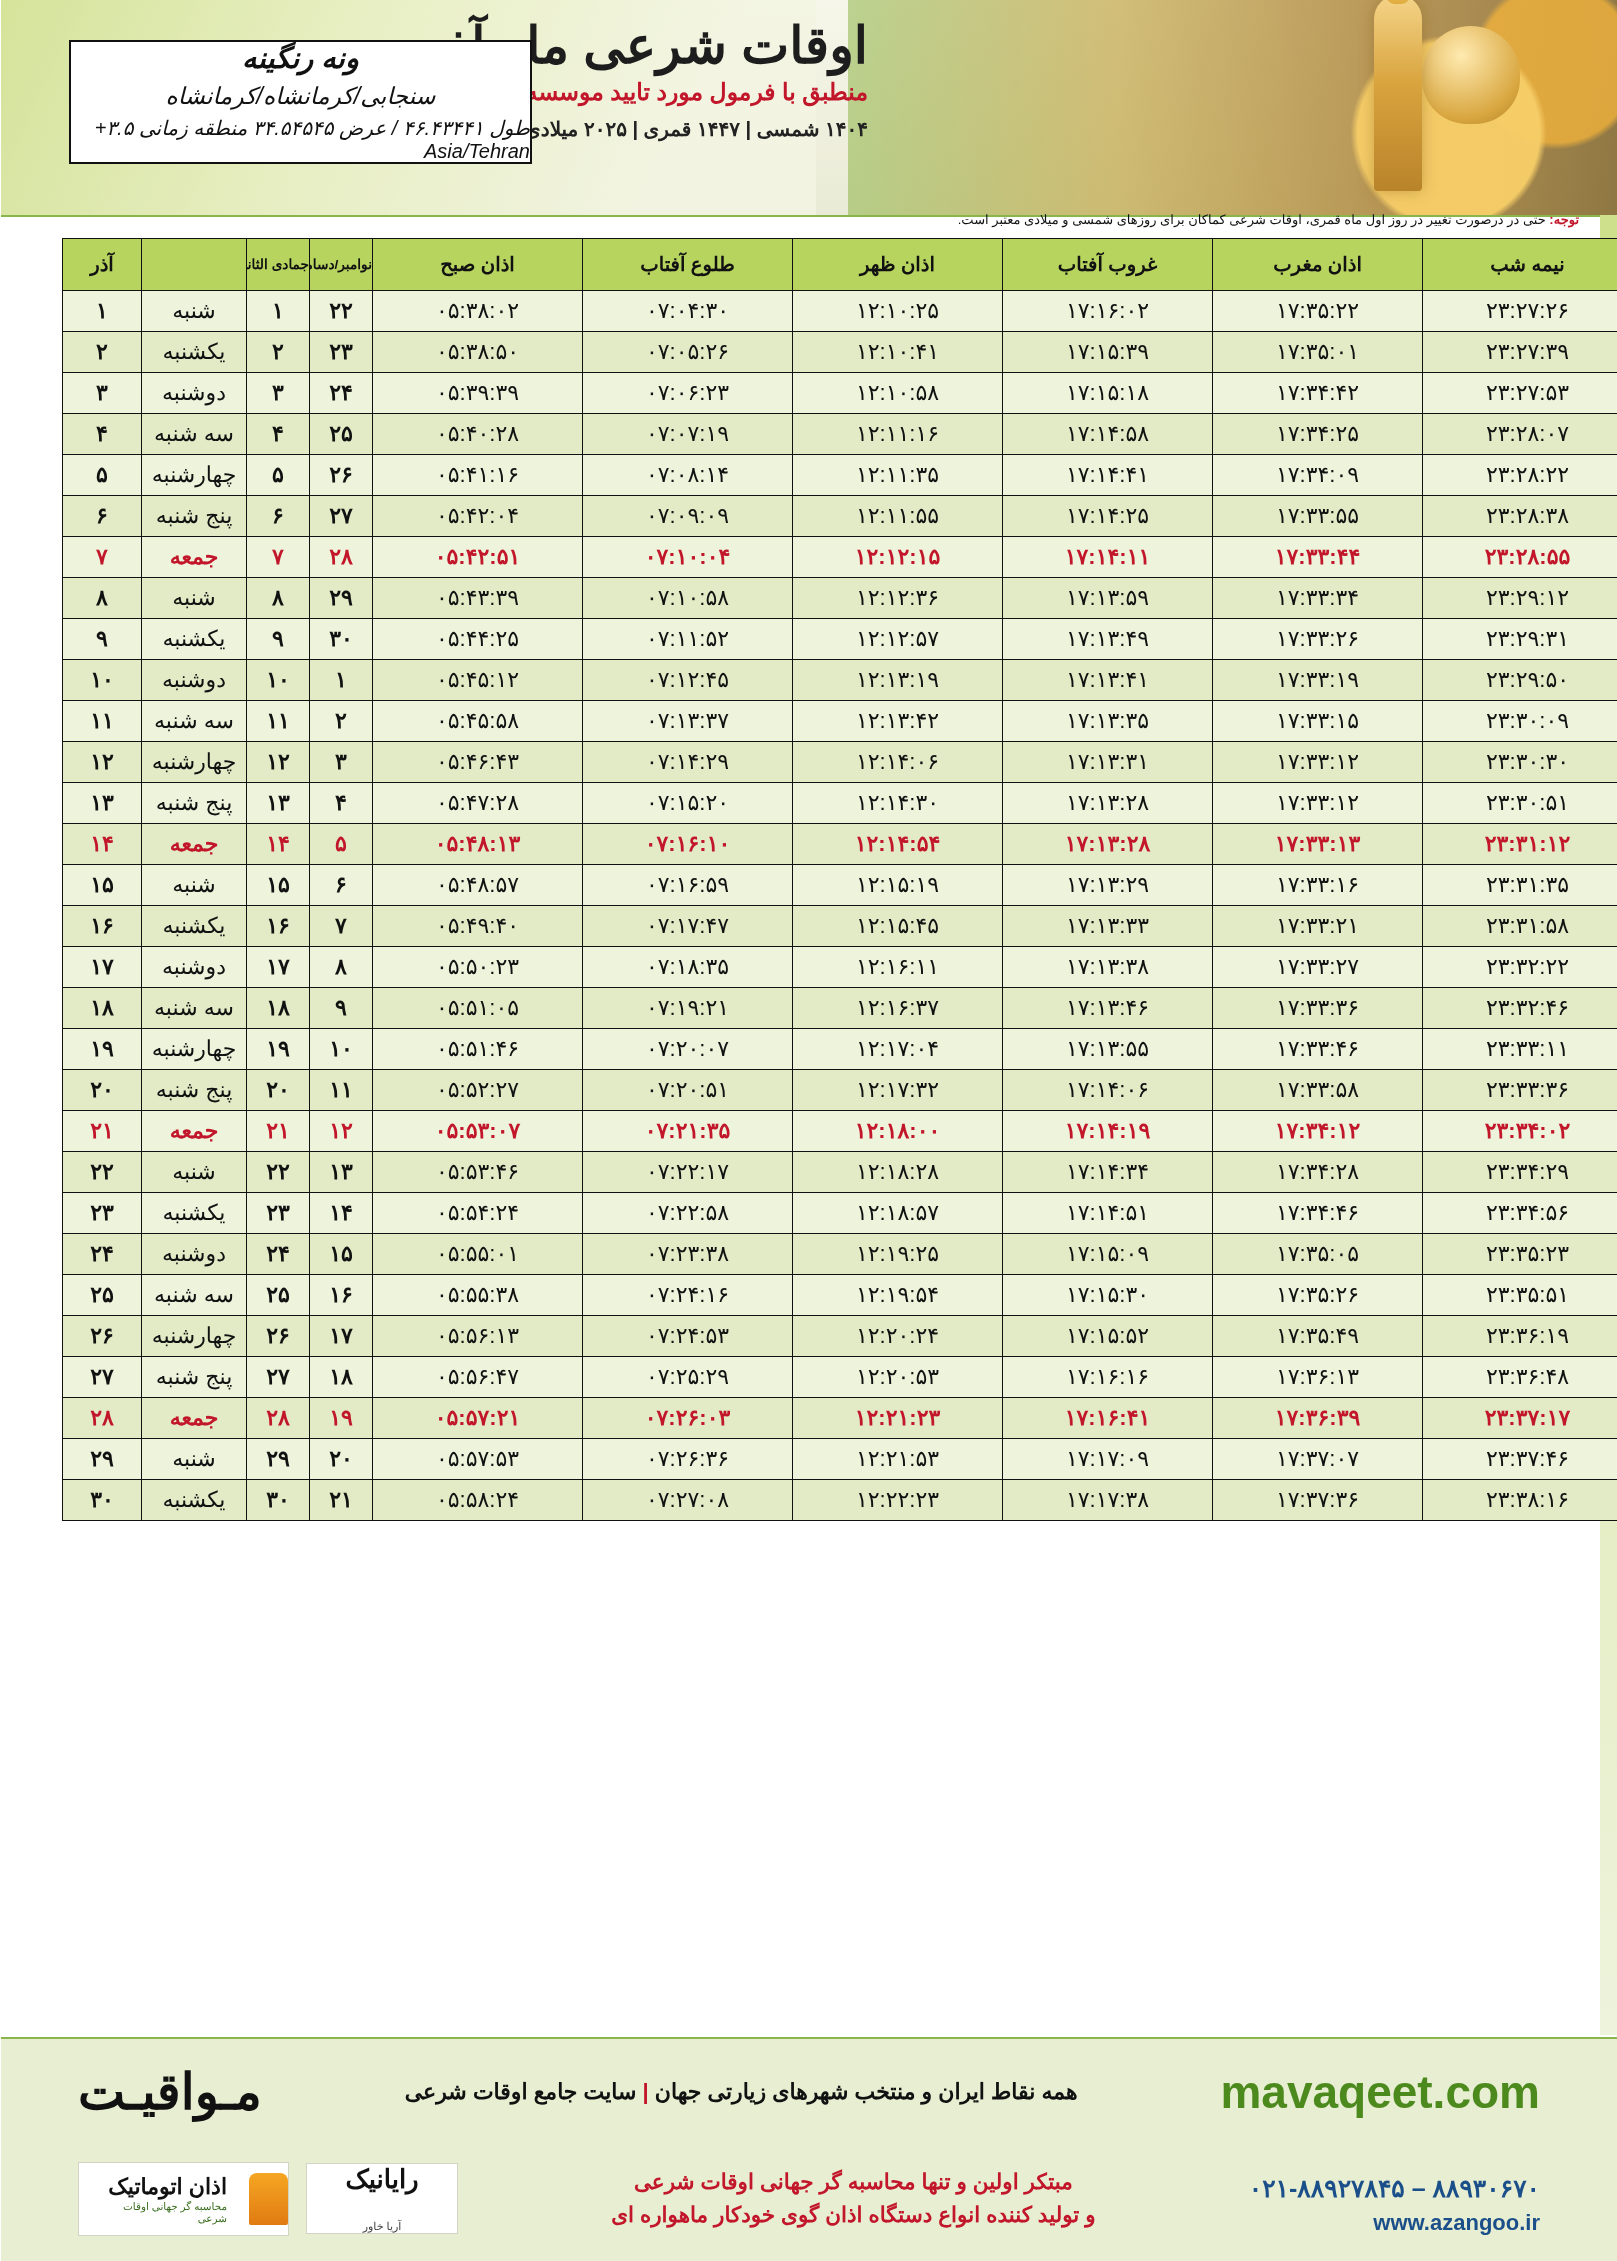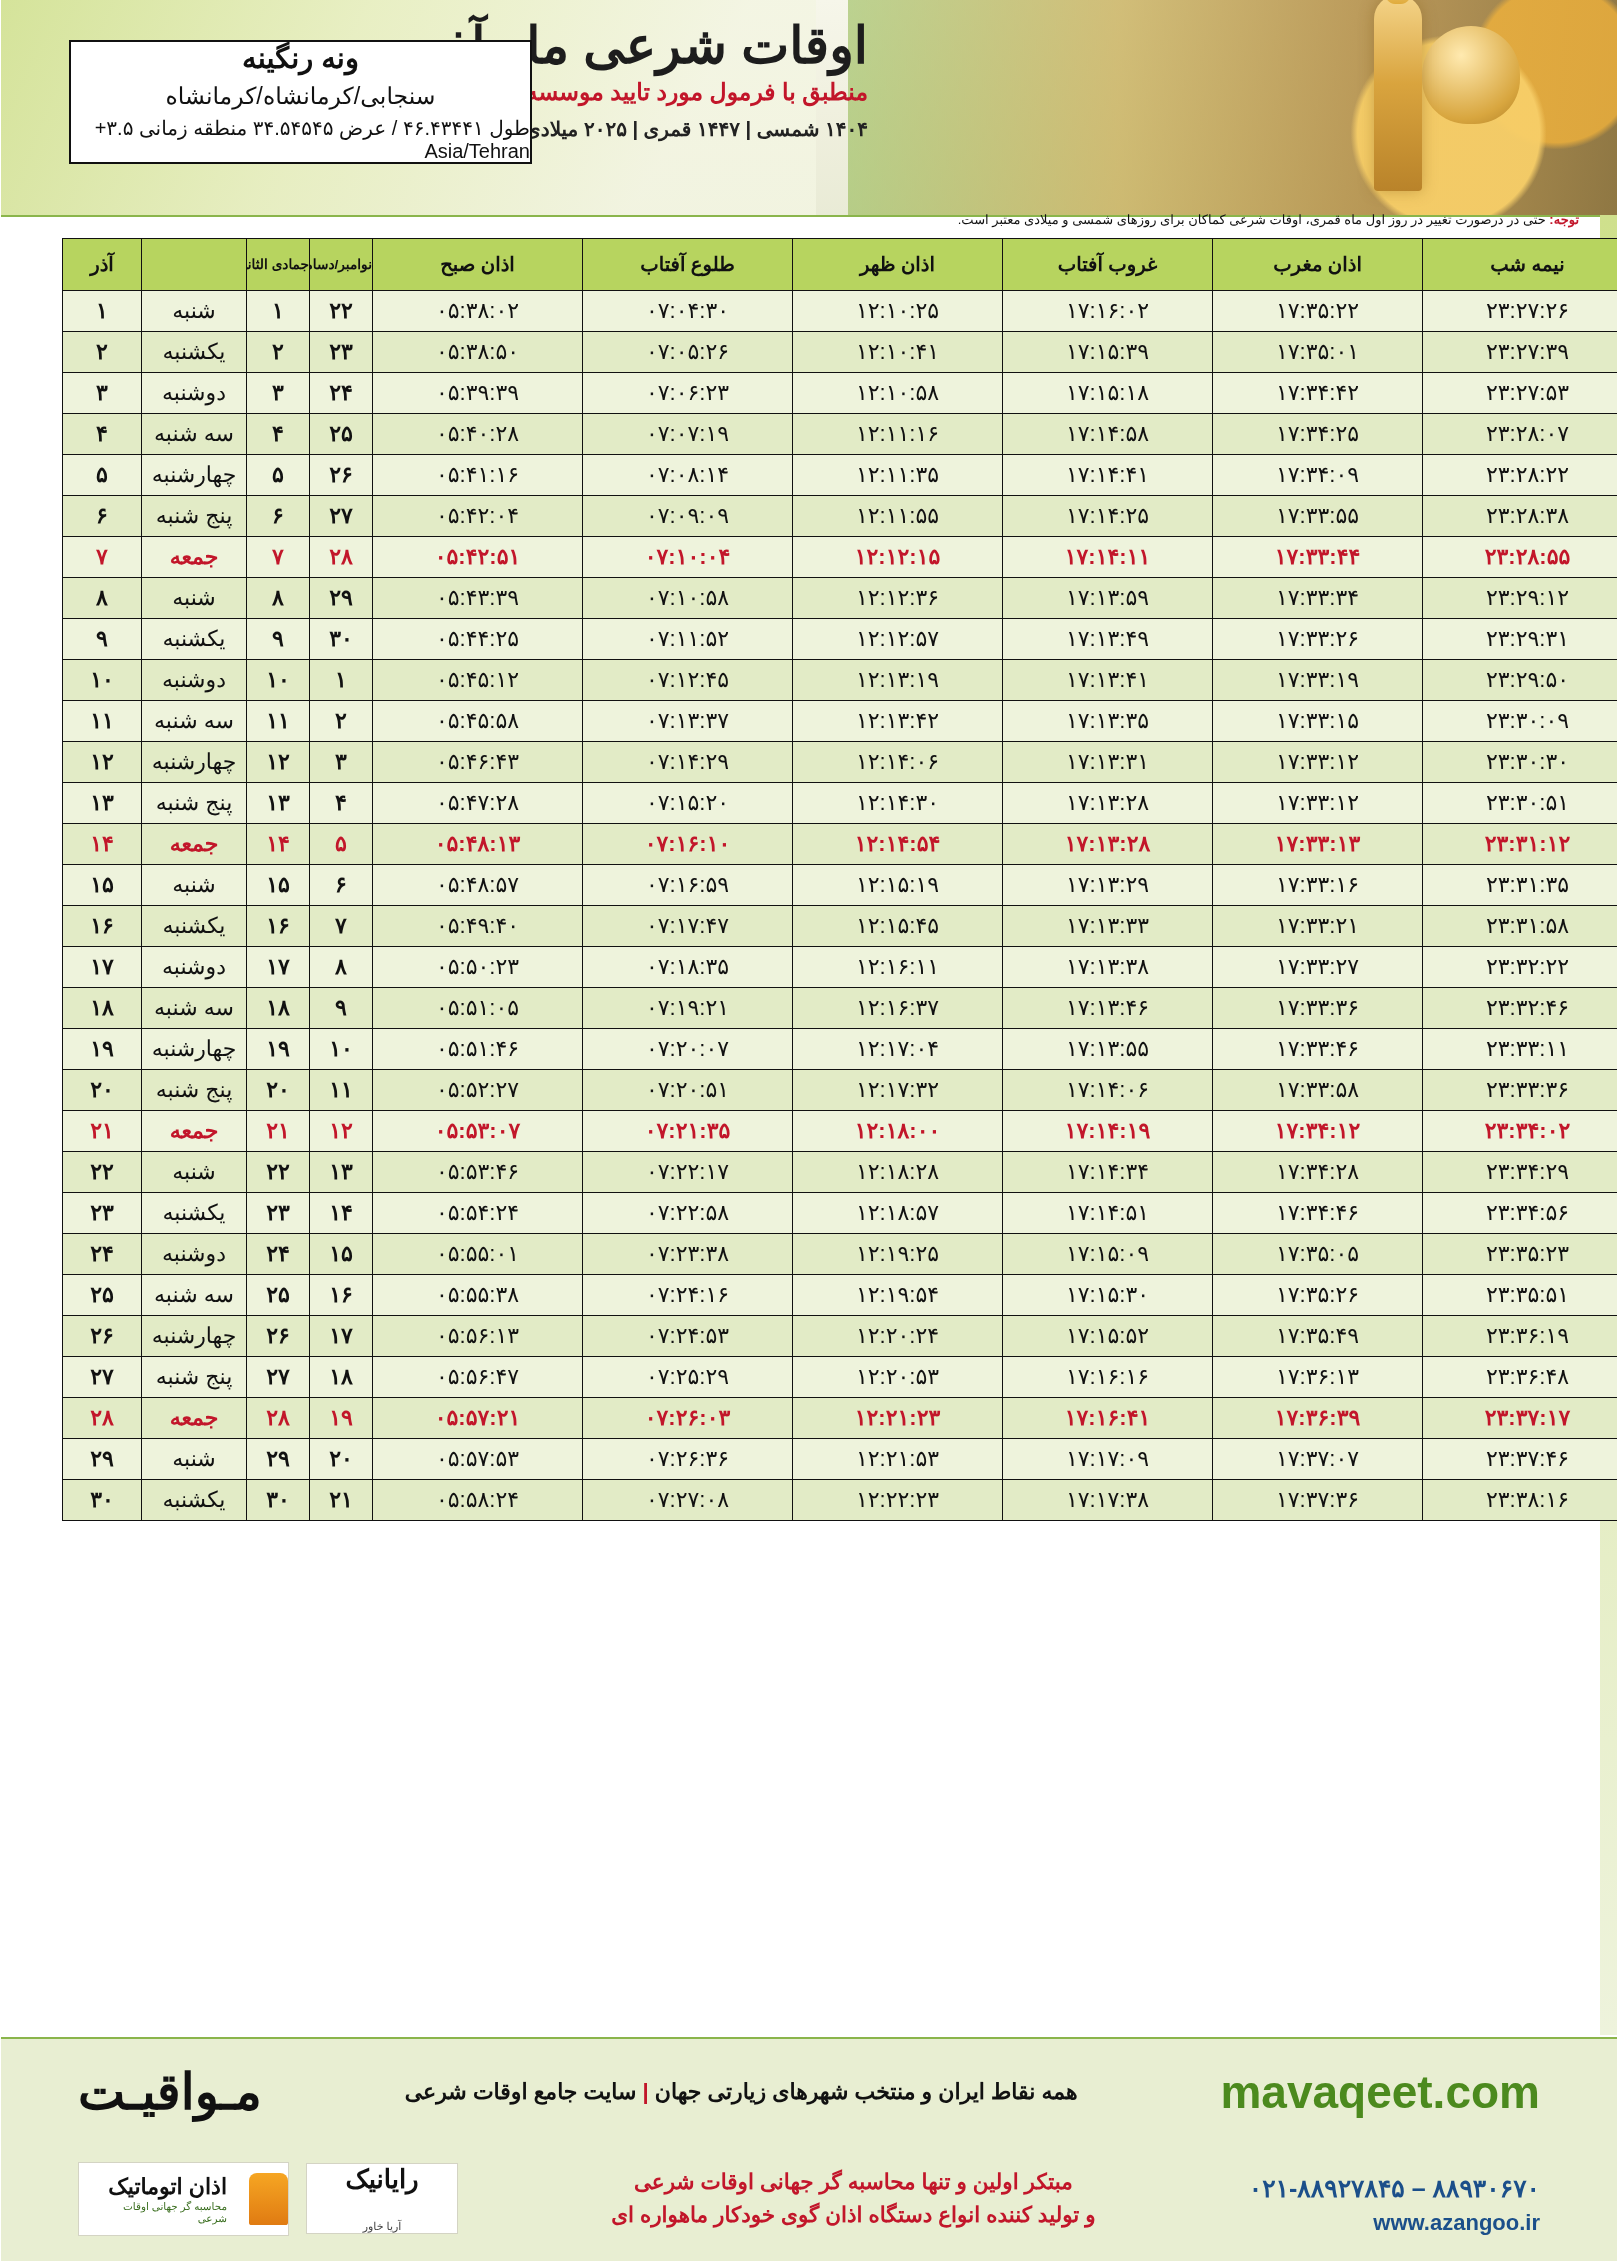--- a/index.html
+++ b/index.html
@@ -58,20 +58,21 @@
   }
   .date-line{
     font-size:20px;color:#222;font-weight:bold;
   }
   
   .loc-box{
     position:absolute;top:40px;left:69px;width:463px;height:124px;
     border:2px solid #111;background:#ffffff;
     display:flex;flex-direction:column;align-items:center;justify-content:center;gap:6.5px;
     box-sizing:border-box;
+    font-style:italic;
   }
   .loc-name{font-size:29px;font-weight:bold;}
   .loc-path{font-size:23.5px;}
   .loc-coords{font-size:20px;direction:rtl;}
   
   .note{
     position:absolute;top:212px;right:39px;width:1540px;text-align:right;
     font-size:13px;color:#111;
   }
   .note b{color:#c2162a;}

